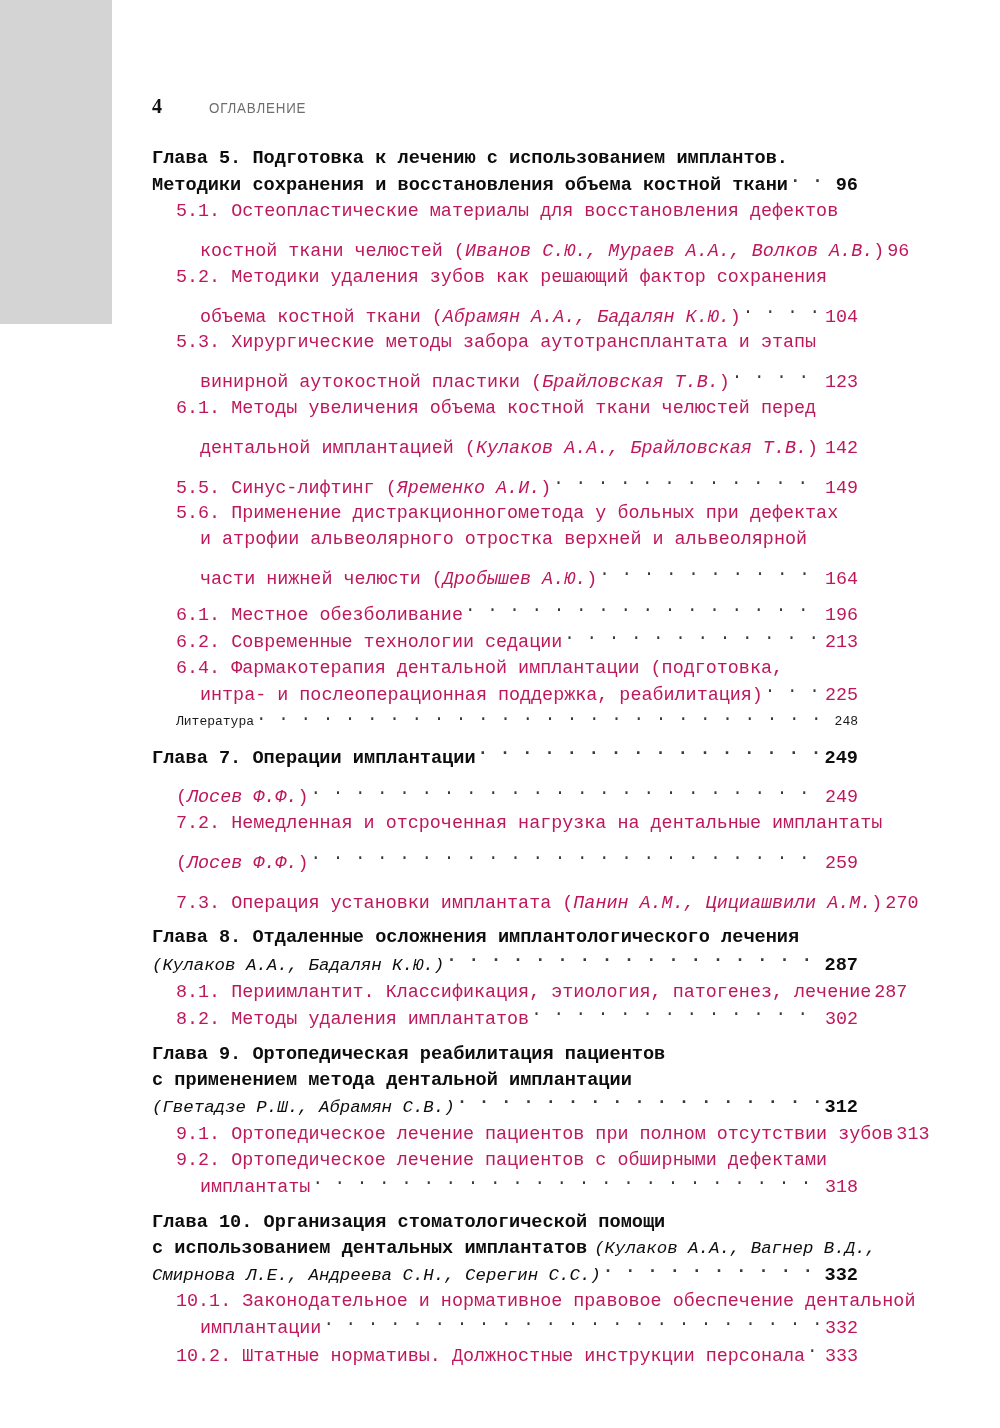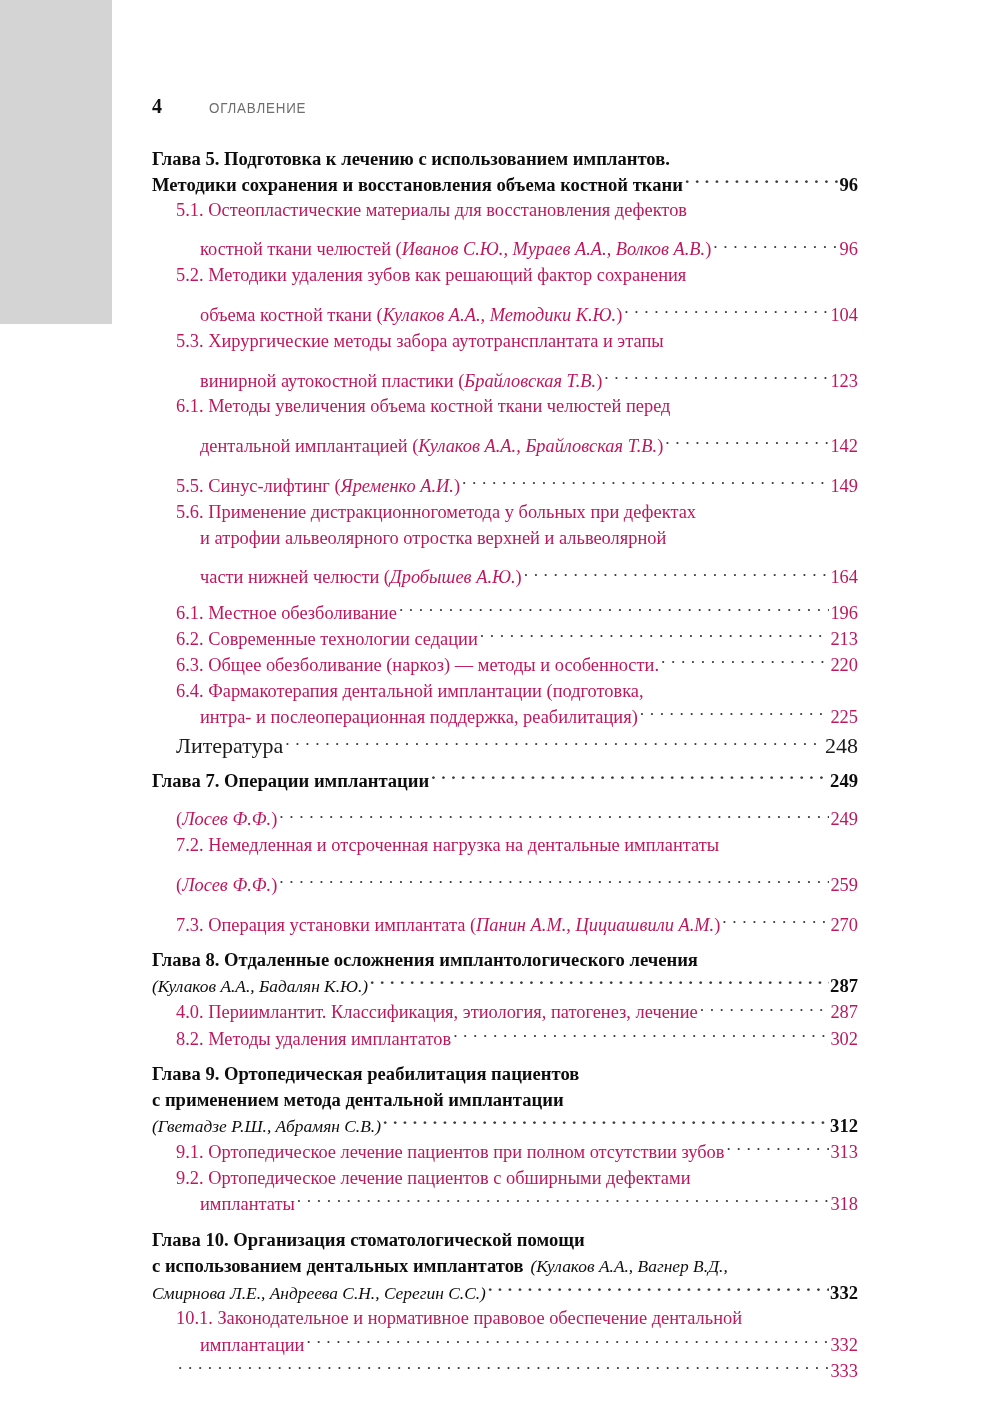--- a/index.html
+++ b/index.html
@@ -64,20 +64,21 @@
   .entry {
     position: relative;
   }
 
   
   .line {
     display: flex;
     align-items: baseline;
     line-height: 25.8px;
     white-space: nowrap;
+    font-family: Liberation Mono, monospace;
   }
   .line .txt {
     flex: 0 0 auto;
   }
   .line .leader {
     flex: 1 1 auto;
     overflow: hidden;
     margin: 0 1px 0 2px;
     position: relative;
     height: 1em;
@@ -126,21 +127,22 @@
   .section .authors {
     font-style: italic;
     margin-top: 14px;
   }
 
   
   .plain {
     margin-left: 24px;
   }
   .plain .line {
-    font-size: 22px;
+    font-size: 13px;
+    align-items: center;
   }
 
   .gap-chapter { height: 9px; }
 </style>
 </head>
 <body>
 
 <div class="edge-block"></div>
 
 <div class="page">
@@ -178,21 +180,21 @@
       </div>
     </div>
 
     <div class="entry section">
       <div class="line noleader">
         <span class="txt">5.2. Методики удаления зубов как решающий фактор сохранения</span>
         <span class="filler"></span>
       </div>
       <div class="line cont">
         <span class="txt">объема костной ткани (</span>
-          <span class="txt authors">Кулаков А.А., Методики К.Ю.</span>
+          <span class="txt authors">Абрамян А.А., Бадалян К.Ю.</span>
           <span class="txt">)</span>
         <span class="leader"></span>
         <span class="pageno">104</span>
       </div>
     </div>
 
     <div class="entry section">
       <div class="line noleader">
         <span class="txt">5.3. Хирургические методы забора аутотрансплантата и этапы</span>
         <span class="filler"></span>
@@ -260,27 +262,20 @@
     </div>
 
     <div class="entry section">
       <div class="line">
         <span class="txt">6.2. Современные технологии седации </span>
         <span class="leader"></span>
         <span class="pageno">213</span>
       </div>
     </div>
 
-    <div class="entry section">
-      <div class="line">
-        <span class="txt">6.3. Общее обезболивание (наркоз)  — методы и особенности.</span>
-        <span class="leader"></span>
-        <span class="pageno">220</span>
-      </div>
-    </div>
 
     <div class="entry section">
       <div class="line noleader">
         <span class="txt">6.4. Фармакотерапия дентальной имплантации (подготовка,</span>
         <span class="filler"></span>
       </div>
       <div class="line cont">
         <span class="txt">интра- и послеоперационная поддержка, реабилитация) </span>
         <span class="leader"></span>
         <span class="pageno">225</span>
@@ -348,21 +343,21 @@
       </div>
       <div class="line">
         <span class="txt authors">(Кулаков А.А., Бадалян К.Ю.) </span>
         <span class="leader"></span>
         <span class="pageno">287</span>
       </div>
     </div>
 
     <div class="entry section">
       <div class="line">
-        <span class="txt">4.0. Периимлантит. Классификация, этиология, патогенез, лечение </span>
+        <span class="txt">8.1. Периимлантит. Классификация, этиология, патогенез, лечение </span>
         <span class="leader"></span>
         <span class="pageno">287</span>
       </div>
     </div>
 
     <div class="entry section">
       <div class="line">
         <span class="txt">8.2. Методы удаления имплантатов </span>
         <span class="leader"></span>
         <span class="pageno">302</span>
@@ -433,19 +428,20 @@
       </div>
       <div class="line cont">
         <span class="txt">имплантации</span>
         <span class="leader"></span>
         <span class="pageno">332</span>
       </div>
     </div>
 
     <div class="entry section">
       <div class="line">
+        <span class="txt">10.2. Штатные нормативы. Должностные инструкции персонала </span>
         <span class="leader"></span>
         <span class="pageno">333</span>
       </div>
     </div>
 
   </div>
 </div>
 
 </body></html>

